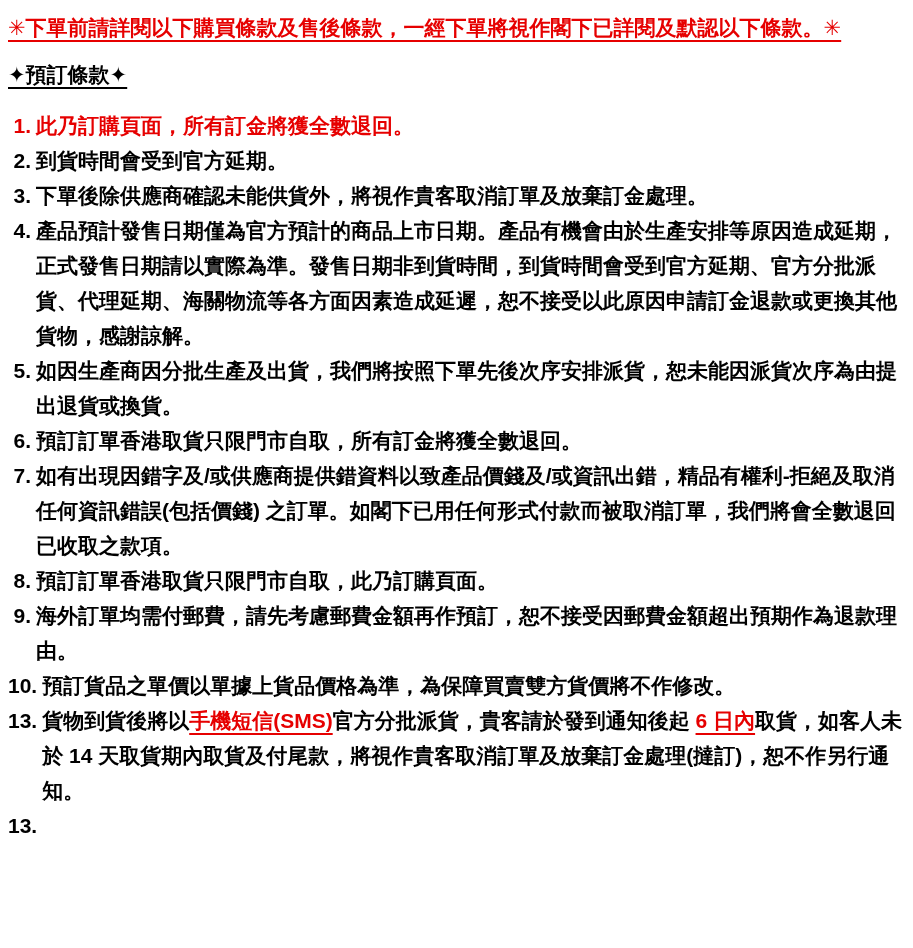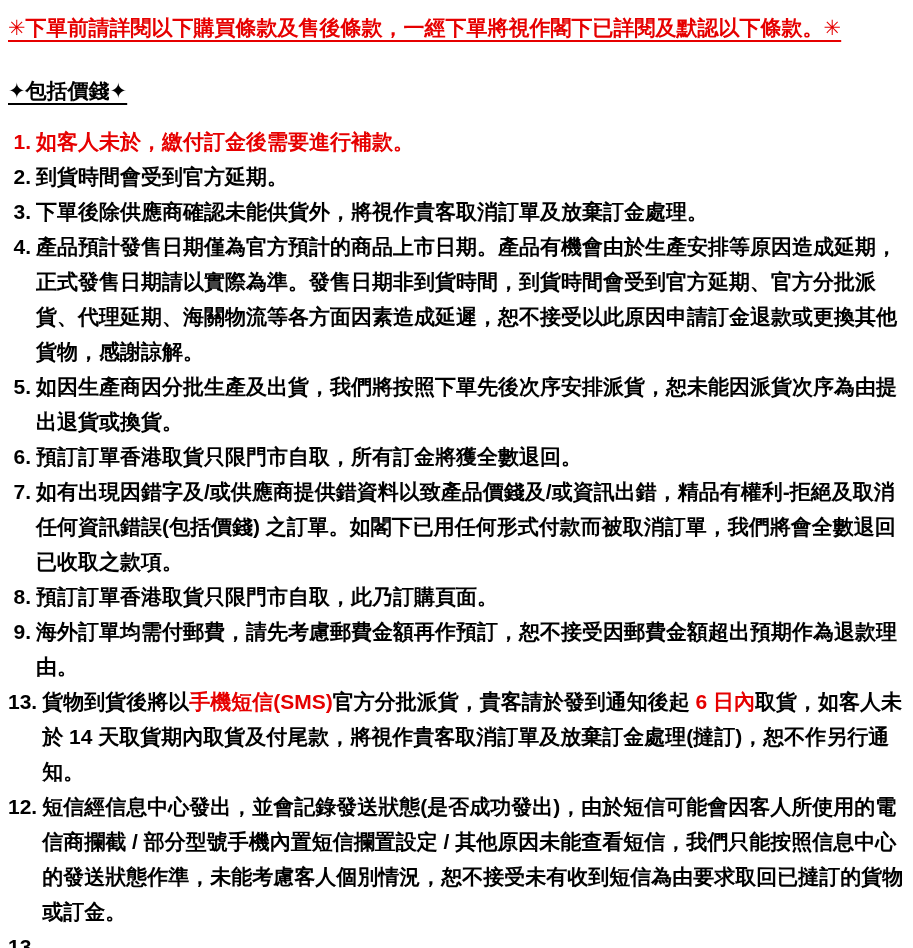--- a/index.html
+++ b/index.html
@@ -20,21 +20,21 @@
     font-size:21px;
     line-height:35px;
     padding:10px 8px 8px 8px;
     overflow:hidden;
   }
   .header-notice{
     color:var(--red);
     text-decoration:underline;
     text-decoration-thickness:2px;
     text-underline-offset:5px;
-    margin-bottom:28px;
+    margin-bottom:12px;
     white-space:nowrap;
   }
   .section-title{
     display:inline-block;
     color:var(--ink);
     text-decoration:underline;
     text-decoration-thickness:2px;
     text-underline-offset:5px;
   }
   .title-row{margin-bottom:16px;}
@@ -51,40 +51,41 @@
   }
   .term-item .txt{
     flex:1 1 auto;
     min-width:0;
   }
   .term-item.item-red .num,
   .term-item.item-red .txt{color:var(--red);}
   .seg-plain{color:inherit;}
   .seg-red-underline{
     color:var(--red);
+    text-decoration:underline;
     text-decoration-thickness:2px;
     text-underline-offset:5px;
     text-align:center;
   }
 </style>
 </head>
 <body>
 
 <div>
 
   <div class="header-notice">✳下單前請詳閱以下購買條款及售後條款，一經下單將視作閣下已詳閱及默認以下條款。✳</div>
 
   <div class="title-row">
-    <span class="section-title">✦包括價錢✦</span>
+    <span class="section-title">✦預訂條款✦</span>
   </div>
 
   <div class="terms-list">
       <div class="term-item item-red">
         <span class="num">1.</span>
-        <span class="txt"><span class="seg-plain">如客人未於，繳付訂金後需要進行補款。</span></span>
+        <span class="txt"><span class="seg-plain">此乃訂購頁面，所有訂金將獲全數退回。</span></span>
       </div>
       <div class="term-item">
         <span class="num">2.</span>
         <span class="txt"><span class="seg-plain">到貨時間會受到官方延期。</span></span>
       </div>
       <div class="term-item">
         <span class="num">3.</span>
         <span class="txt"><span class="seg-plain">下單後除供應商確認未能供貨外，將視作貴客取消訂單及放棄訂金處理。</span></span>
       </div>
       <div class="term-item">
@@ -105,26 +106,26 @@
       </div>
       <div class="term-item">
         <span class="num">8.</span>
         <span class="txt"><span class="seg-plain">預訂訂單香港取貨只限門市自取，此乃訂購頁面。</span></span>
       </div>
       <div class="term-item">
         <span class="num">9.</span>
         <span class="txt"><span class="seg-plain">海外訂單均需付郵費，請先考慮郵費金額再作預訂，恕不接受因郵費金額超出預期作為退款理由。</span></span>
       </div>
       <div class="term-item">
+        <span class="num">10.</span>
+        <span class="txt"><span class="seg-plain">預訂貨品之單價以單據上貨品價格為準，為保障買賣雙方貨價將不作修改。</span></span>
+      </div>
+      <div class="term-item">
         <span class="num">13.</span>
         <span class="txt"><span class="seg-plain">貨物到貨後將以</span><span class="seg-red-underline">手機短信(SMS)</span><span class="seg-plain">官方分批派貨，貴客請於發到通知後起 </span><span class="seg-red-underline">6 日內</span><span class="seg-plain">取貨，如客人未於 14 天取貨期內取貨及付尾款，將視作貴客取消訂單及放棄訂金處理(撻訂)，恕不作另行通知。</span></span>
-      </div>
-      <div class="term-item">
-        <span class="num">12.</span>
-        <span class="txt"><span class="seg-plain">短信經信息中心發出，並會記錄發送狀態(是否成功發出)，由於短信可能會因客人所使用的電信商攔截 / 部分型號手機內置短信攔置設定 / 其他原因未能查看短信，我們只能按照信息中心的發送狀態作準，未能考慮客人個別情況，恕不接受未有收到短信為由要求取回已撻訂的貨物或訂金。</span></span>
       </div>
       <div class="term-item">
         <span class="num">13.</span>
         <span class="txt"></span>
       </div>
     </div>
 
 </div>
 
 </body></html>

